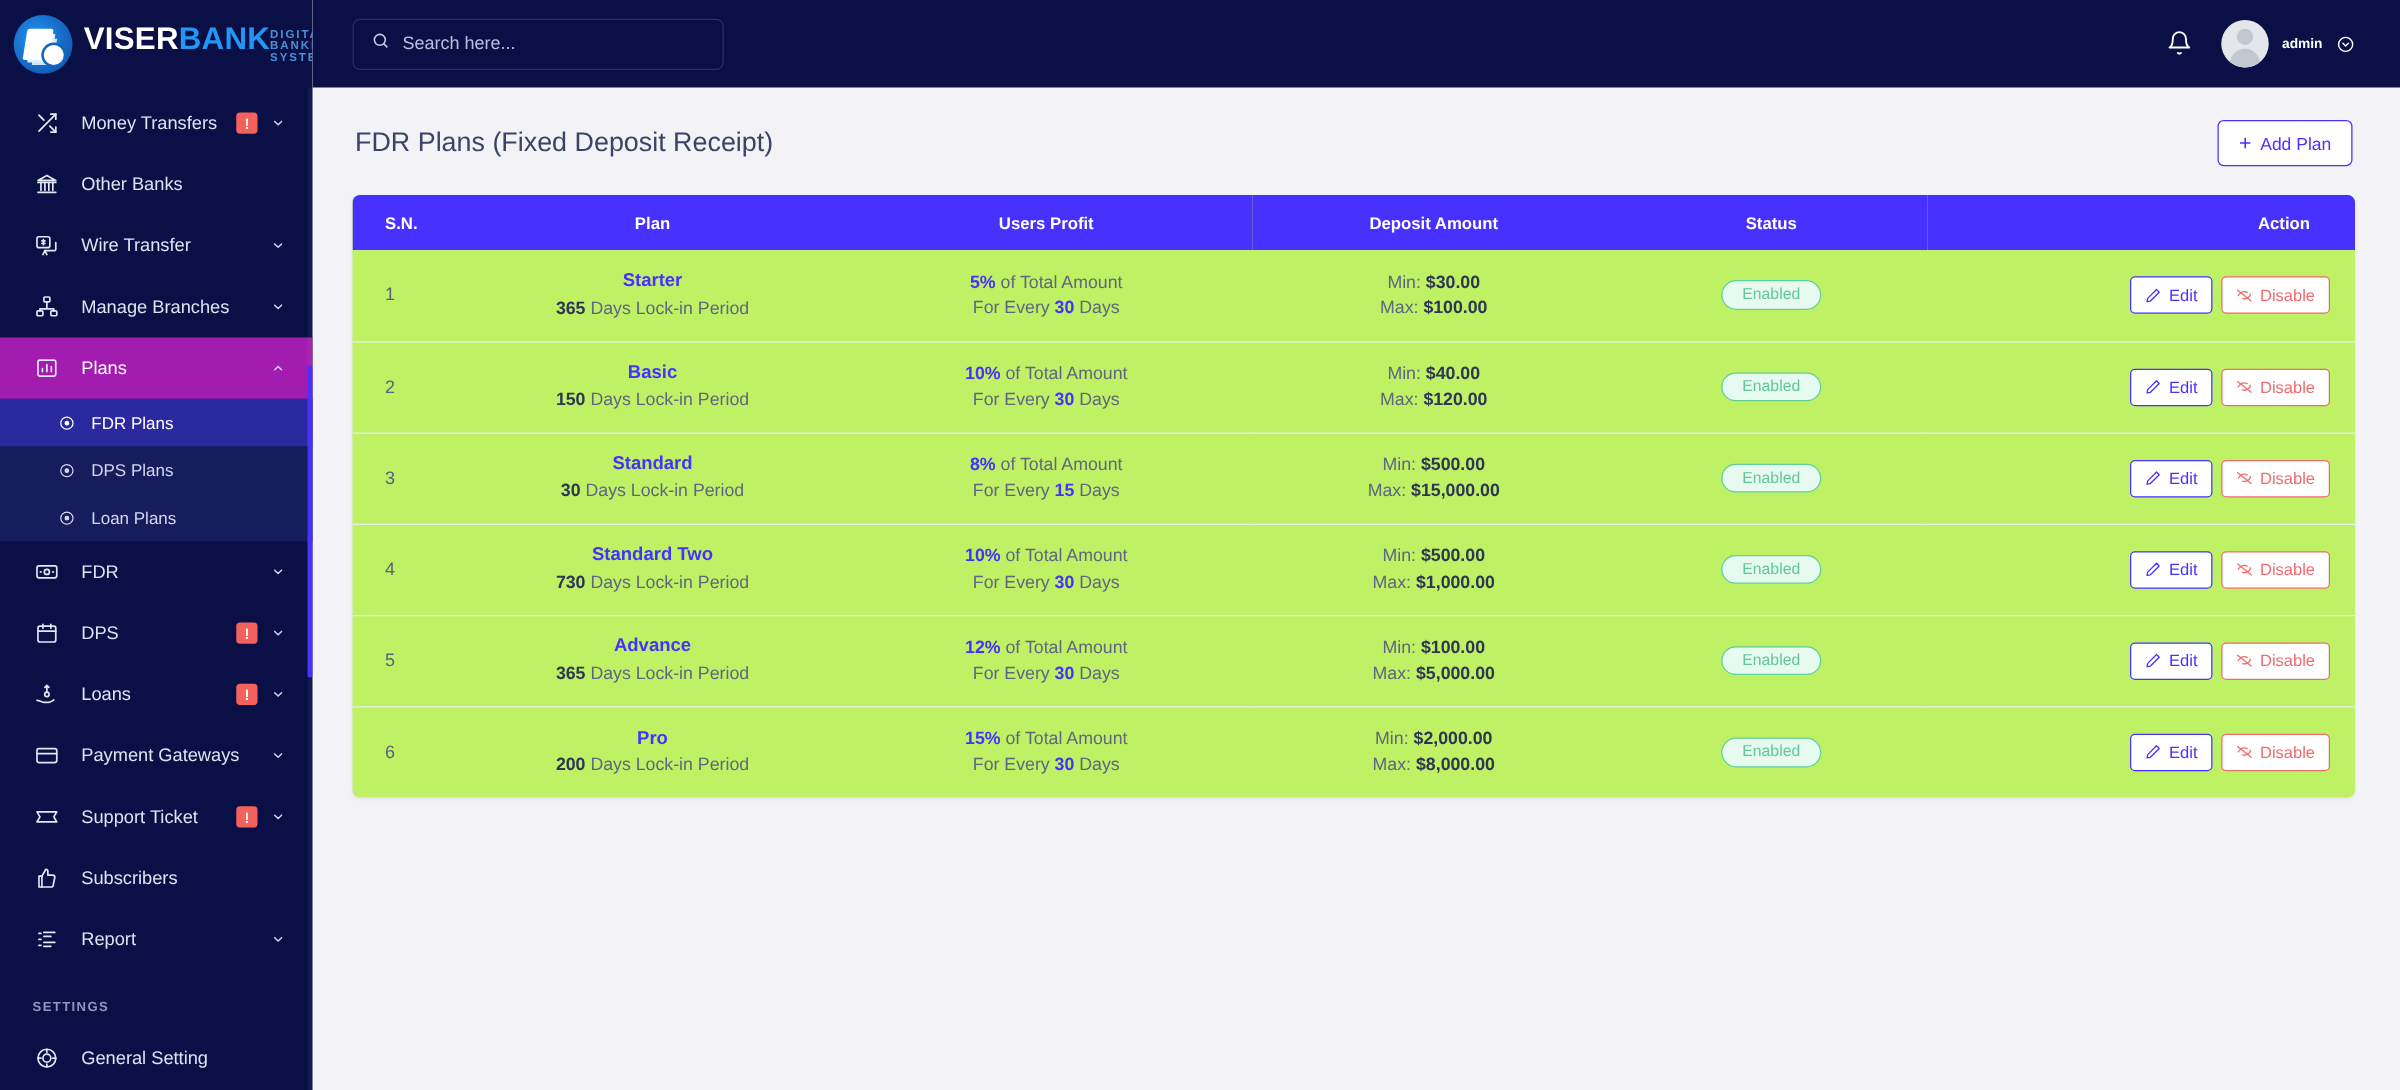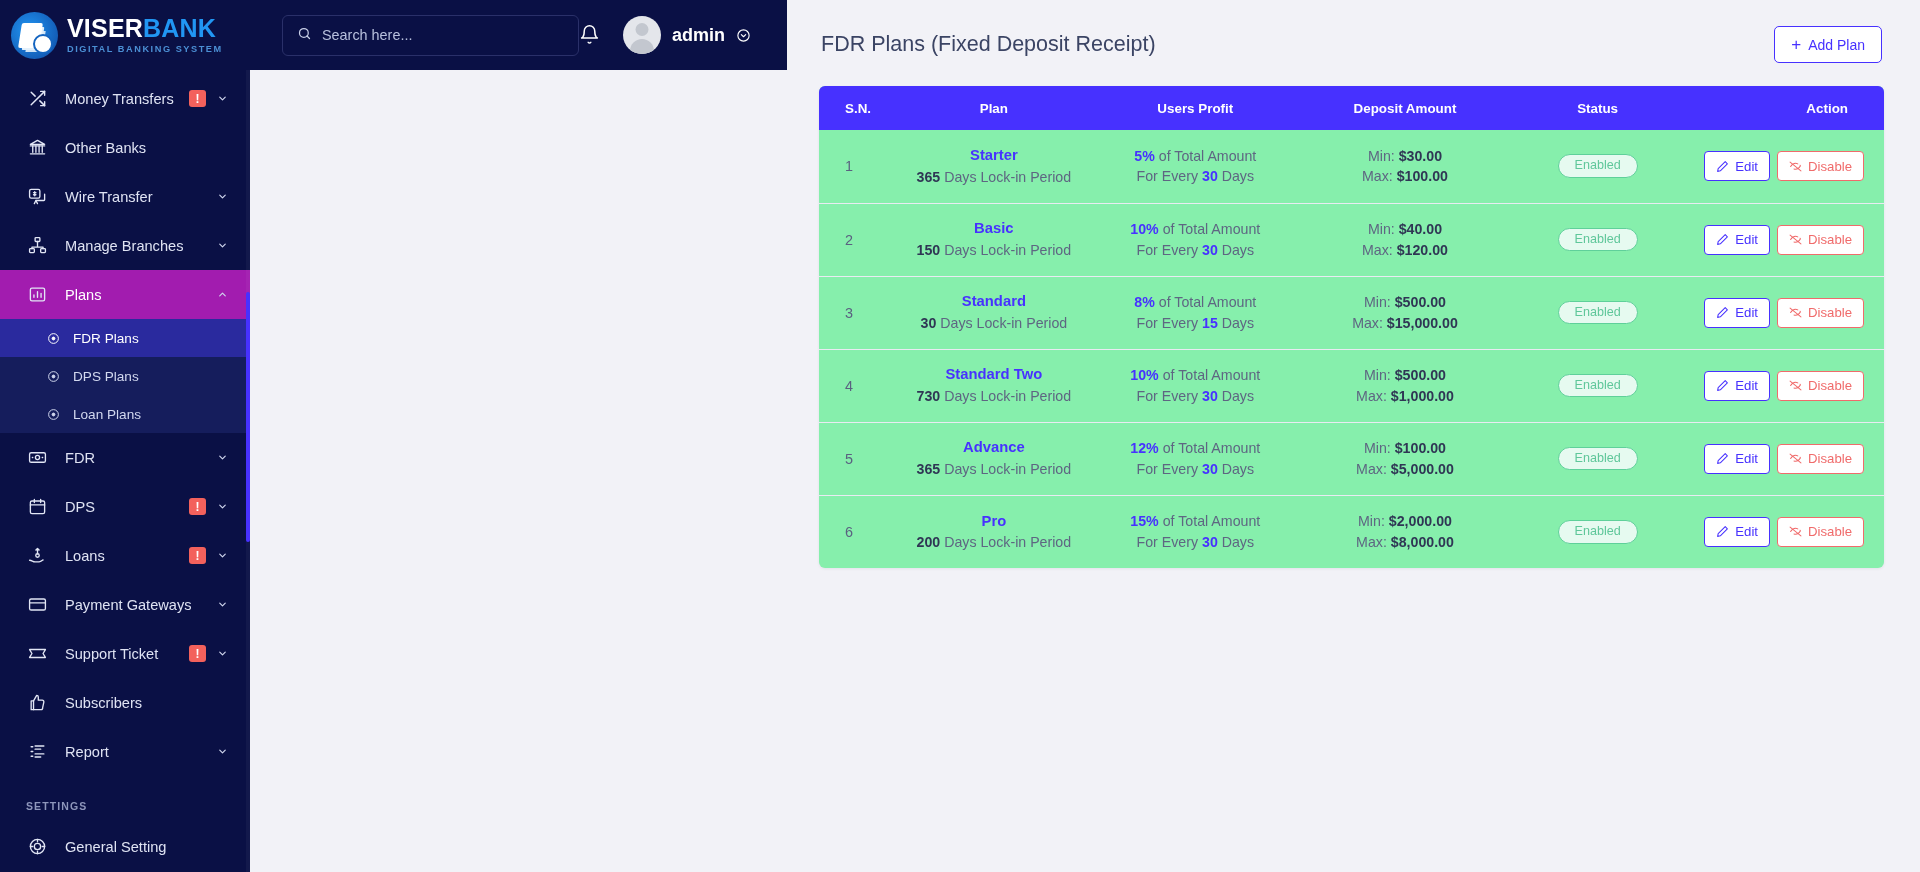--- a/index.html
+++ b/index.html
@@ -43,21 +43,21 @@
     border-radius: 2px;
     box-shadow: 3px 3px 0 -1px #e3f0fb, 6px 6px 0 -2px #cfe4f7;
   }
   .brand-logo::after {
     content: ""; position: absolute;
     right: 5px; bottom: 5px; width: 16px; height: 16px;
     border-radius: 50%;
     background: #fff;
     border: 2px solid #1565c0;
   }
-  .brand-text { display: flex; flex-direction: column; line-height: 1; justify-content: flex-end; }
+  .brand-text { display: flex; flex-direction: row; line-height: 1; justify-content: flex-end; }
   .brand-name { font-size: 25px; font-weight: 700; letter-spacing: .2px; }
   .brand-name .w1 { color: #ffffff; }
   .brand-name .w2 { color: #2196f3; }
   .brand-sub {
     font-size: 9.2px; color: #4b8fd4; letter-spacing: 1.55px;
     font-weight: 600; margin-top: 4px;
   }
 
   .nav { padding-top: 4px; }
   .nav-item {
@@ -112,21 +112,21 @@
   .sb-track {
     position: absolute; right: 0; top: 70px; width: 4px; bottom: 0;
     background: rgba(255,255,255,0.04);
   }
   .sb-thumb {
     position: absolute; right: 0; top: 222px; width: 4px; height: 250px;
     background: #4731ff; border-radius: 2px;
   }
 
   
-  .main { flex: 1 1 auto; height: 684px; display: flex; flex-direction: row; overflow: hidden; }
+  .main { flex: 1 1 auto; height: 684px; display: flex; flex-direction: column; overflow: hidden; }
 
   .topbar {
     height: 70px; background: #0a1045;
     display: flex; align-items: center;
     padding: 0 36px 0 32px;
     flex: 0 0 70px;
   }
   .search-box {
     width: 297px; height: 41px;
     border: 1px solid #2a3069; border-radius: 6px;
@@ -155,41 +155,41 @@
   .avatar::before {
     content: ""; position: absolute; left: 50%; top: 7px;
     width: 13px; height: 13px; border-radius: 50%;
     background: #c3c7cf; transform: translateX(-50%);
   }
   .avatar::after {
     content: ""; position: absolute; left: 50%; top: 23px;
     width: 24px; height: 19px; border-radius: 12px 12px 0 0;
     background: #c3c7cf; transform: translateX(-50%);
   }
-  .user-name { color: #fff; font-size: 18px; font-weight: 700; }
+  .user-name { color: #fff; font-size: 11px; font-weight: 700; }
   .user-caret svg { width: 15px; height: 15px; stroke: #fff; display:block; }
 
   .content { flex: 1 1 auto; padding: 26px 36px 0 32px; overflow: hidden; }
   .page-head {
     display: flex; align-items: center; justify-content: space-between;
     margin-bottom: 23px; padding: 0 2px;
   }
   .page-title { font-size: 21.5px; color: #3b4464; font-weight: 400; }
   .btn-add {
     border: 1px solid #4731ff; color: #4731ff;
     background: #fff; border-radius: 5px;
     height: 37px; padding: 0 16px;
     font-size: 14px; cursor: pointer;
     display: flex; align-items: center; gap: 7px;
     font-family: "Liberation Sans", sans-serif;
   }
   .btn-add .plus { font-size: 17px; line-height: 1; font-weight: 400; }
 
   .card {
-    background: #86efac; border-radius: 6px;
+    background: #bef264; border-radius: 6px;
     box-shadow: 0 1px 3px rgba(20,28,70,0.07);
     overflow: hidden;
   }
   table { width: 100%; border-collapse: collapse; }
   thead th {
     background: #4731ff; color: #fff;
     font-size: 13.4px; font-weight: 700;
     height: 44px; padding: 0 18px;
     text-align: center; white-space: nowrap;
   }

